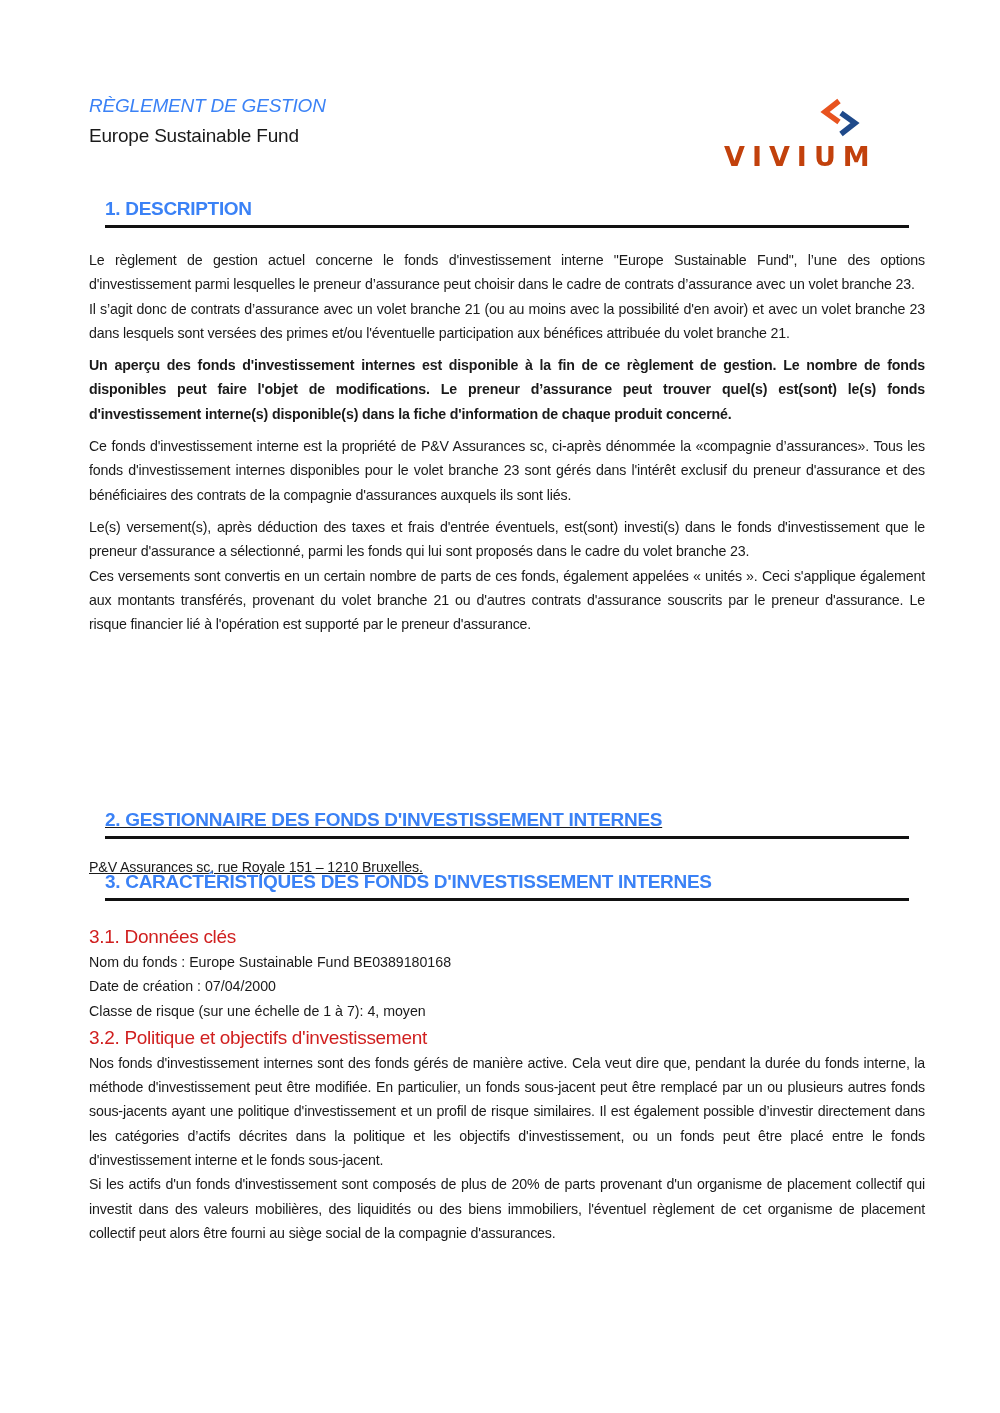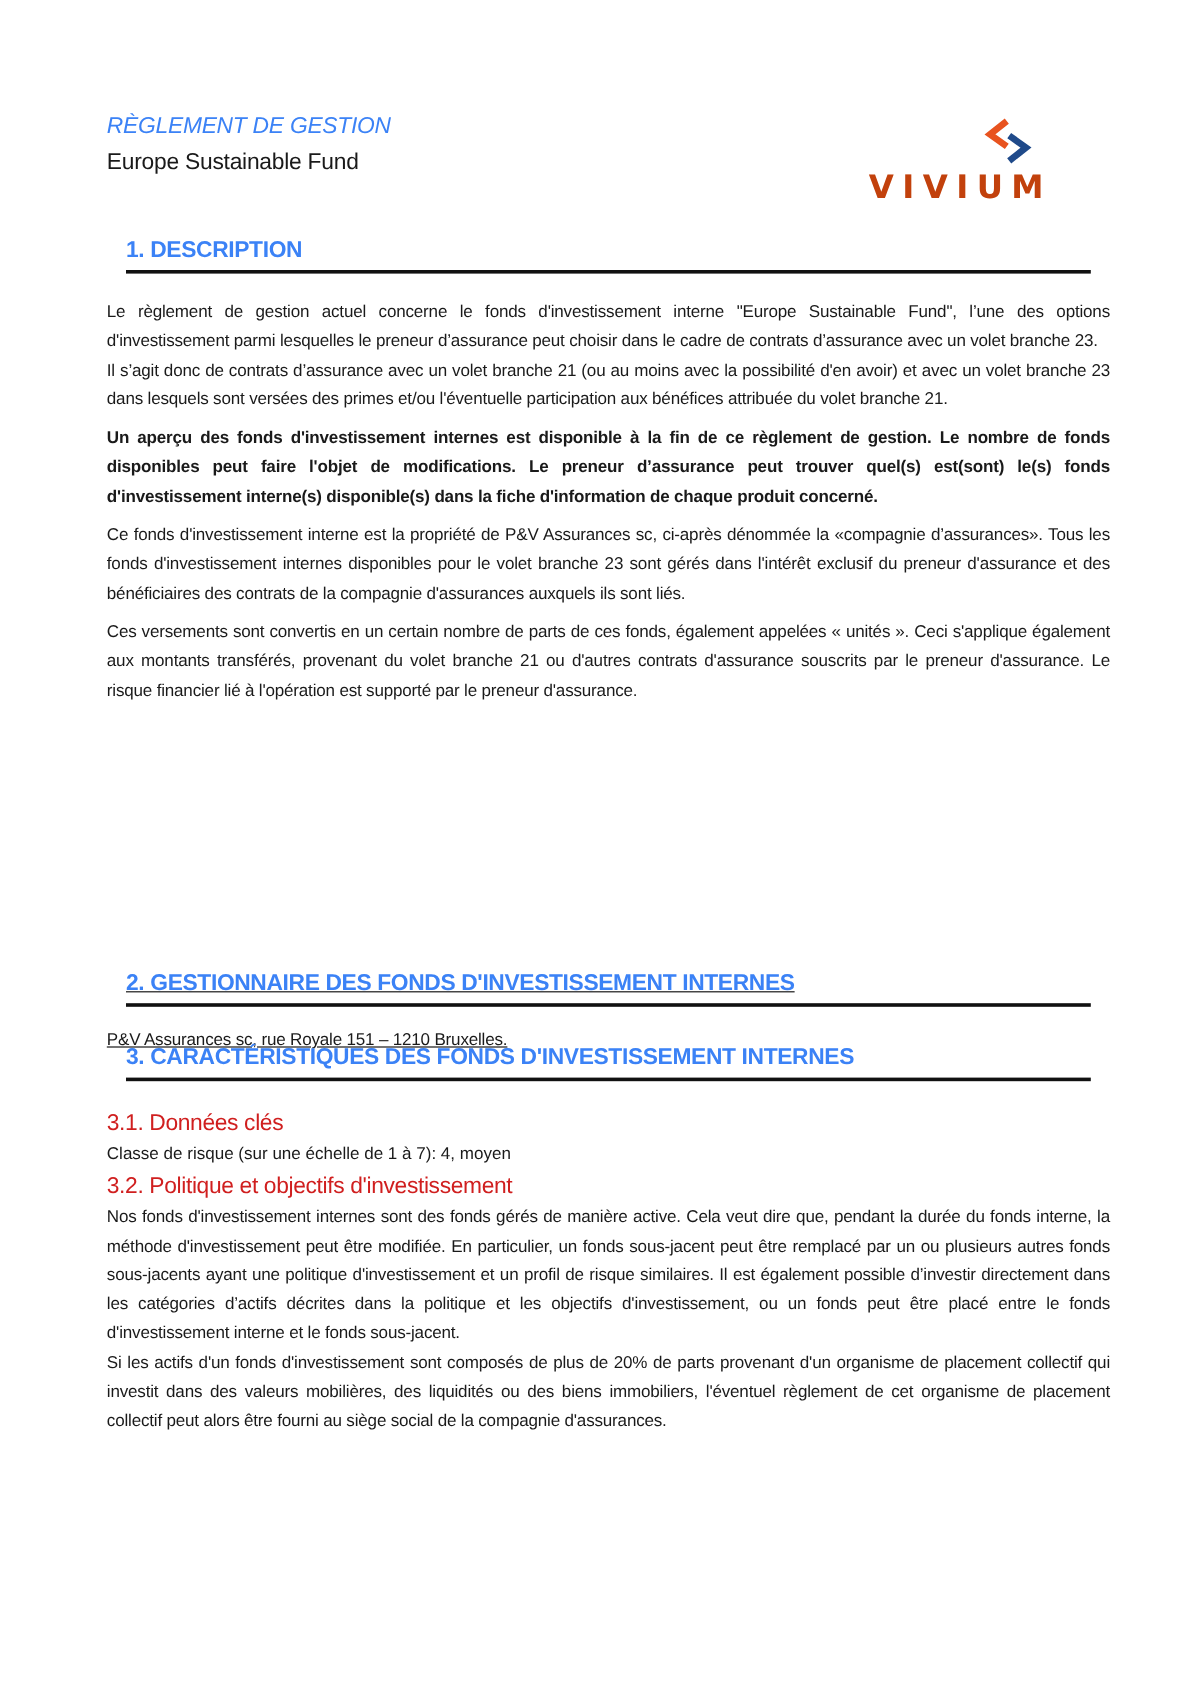--- a/index.html
+++ b/index.html
@@ -40,29 +40,32 @@
 <div class="abs" style="top:180px;">
   <h2 class="sec">1.  DESCRIPTION</h2>
   <div style="height:4px"></div>
   <p>Le règlement de gestion actuel concerne le fonds d'investissement interne "Europe Sustainable Fund", l’une des options d'investissement parmi lesquelles le preneur d’assurance peut choisir dans le cadre de contrats d’assurance avec un volet branche 23.</p>
   <p>Il s’agit donc de contrats d’assurance avec un volet branche 21 (ou au moins avec la possibilité d'en avoir) et avec un volet branche 23 dans lesquels sont versées des primes et/ou l'éventuelle participation aux bénéfices attribuée du volet branche 21.</p>
   <div class="gap-s"></div>
   <p class="bold">Un aperçu des fonds d'investissement internes est disponible à la fin de ce règlement de gestion. Le nombre de fonds disponibles peut faire l'objet de modifications. Le preneur d’assurance peut trouver quel(s) est(sont) le(s) fonds d'investissement interne(s) disponible(s) dans la fiche d'information de chaque produit concerné.</p>
   <div class="gap-s"></div>
   <p>Ce fonds d'investissement interne est la propriété de P&amp;V Assurances sc, ci-après dénommée la «compagnie d’assurances». Tous les fonds d'investissement internes disponibles pour le volet branche 23 sont gérés dans l'intérêt exclusif du preneur d'assurance et des bénéficiaires des contrats de la compagnie d'assurances auxquels ils sont liés.</p>
   <div class="gap-s"></div>
+  <p>Le(s) versement(s), après déduction des taxes et frais d'entrée éventuels, est(sont) investi(s) dans le fonds d'investissement que le preneur d'assurance a sélectionné, parmi les fonds qui lui sont proposés dans le cadre du volet branche 23.</p>
   <p>Ces versements sont convertis en un certain nombre de parts de ces fonds, également appelées « unités ». Ceci s'applique également aux montants transférés, provenant du volet branche 21 ou d'autres contrats d'assurance souscrits par le preneur d'assurance. Le risque financier lié à l'opération est supporté par le preneur d'assurance.</p>
 </div>
 
 <div class="abs" style="top:791px;text-decoration:underline;">
   <h2 class="sec">2.  GESTIONNAIRE DES FONDS D'INVESTISSEMENT INTERNES</h2>
   <p style="margin-top:3px">P&amp;V Assurances sc, rue Royale 151 – 1210 Bruxelles.</p>
 </div>
 
 <div class="abs" style="top:853px;">
   <h2 class="sec">3.  CARACTÉRISTIQUES DES FONDS D'INVESTISSEMENT INTERNES</h2>
   <div style="height:7px"></div>
   <h3 class="sub">3.1.  Données clés</h3>
+  <div class="kv">Nom du fonds :  Europe Sustainable Fund BE0389180168</div>
+  <div class="kv">Date de création : 07/04/2000</div>
   <div class="kv">Classe de risque (sur une échelle de 1 à 7):   4, moyen</div>
   <h3 class="sub" style="margin-top:2px">3.2.  Politique et objectifs d'investissement</h3>
   <p>Nos fonds d'investissement internes sont des fonds gérés de manière active. Cela veut dire que, pendant la durée du fonds interne, la méthode d'investissement peut être modifiée. En particulier, un fonds sous-jacent peut être remplacé par un ou plusieurs autres fonds sous-jacents ayant une politique d'investissement et un profil de risque similaires. Il est également possible d’investir directement dans les catégories d’actifs décrites dans la politique et les objectifs d'investissement, ou un fonds peut être placé entre le fonds d'investissement interne et le fonds sous-jacent.</p>
   <p>Si les actifs d'un fonds d'investissement sont composés de plus de 20% de parts provenant d'un organisme de placement collectif qui investit dans des valeurs mobilières, des liquidités ou des biens immobiliers, l'éventuel règlement de cet organisme de placement collectif peut alors être fourni au siège social de la compagnie d'assurances.</p>
 </div>
 
 </body></html>

